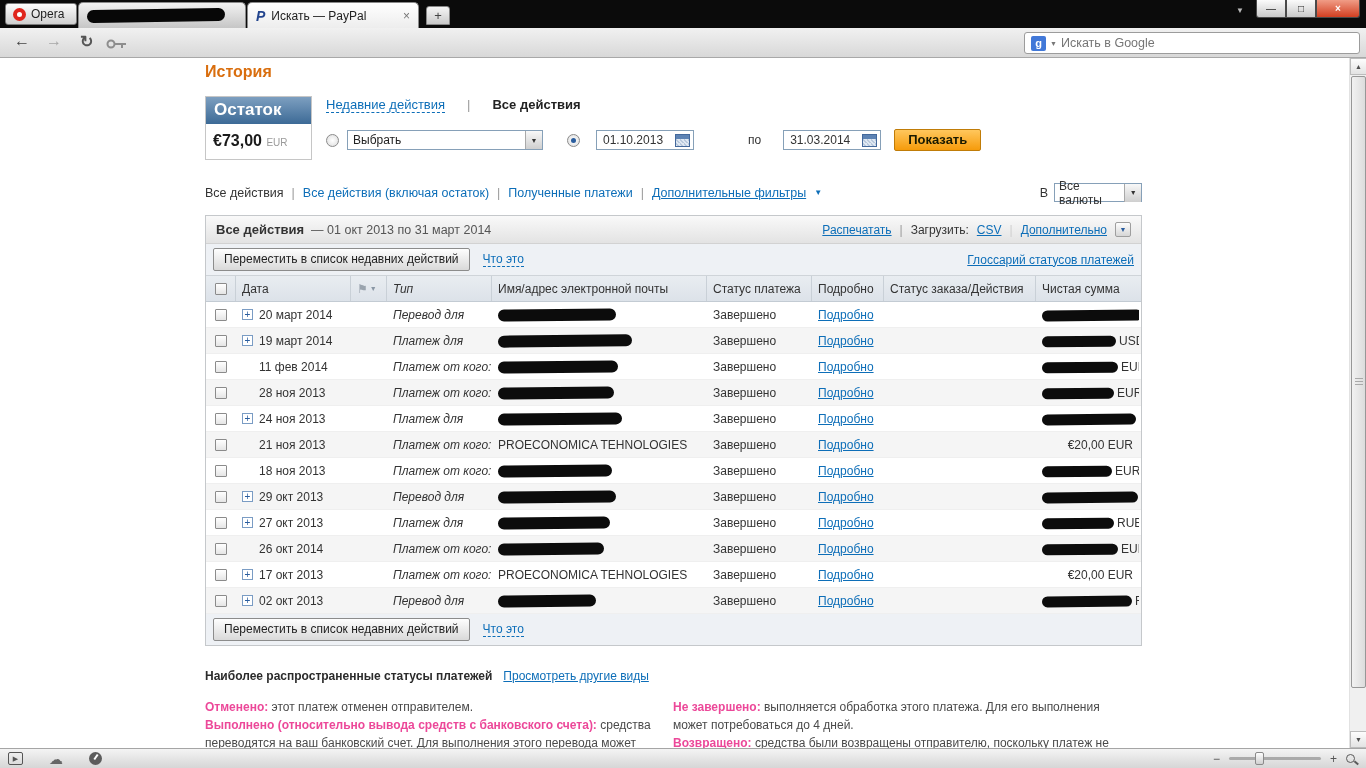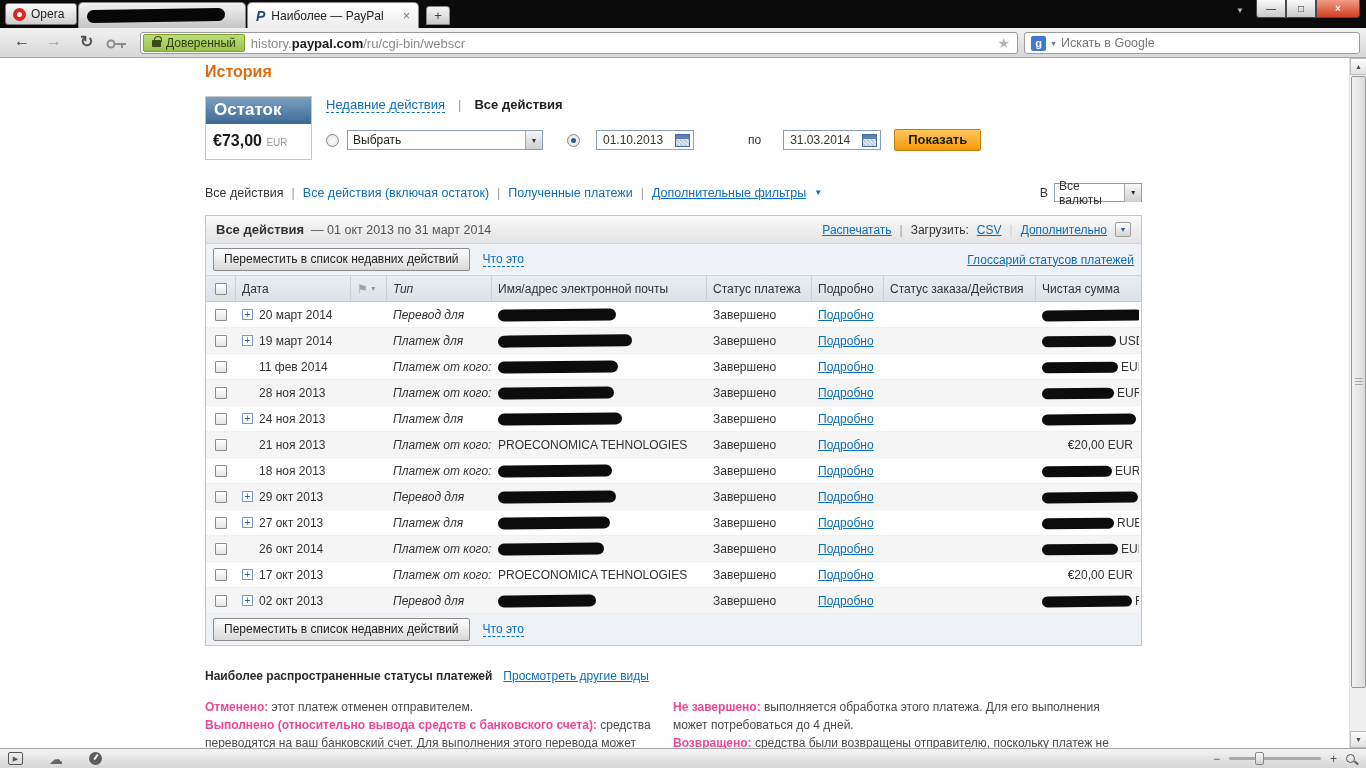--- a/index.html
+++ b/index.html
@@ -50,21 +50,21 @@
   .content { position:absolute; top:58px; left:0; width:1349px; height:690px; background:#fff; overflow:hidden; }
   .inner { margin-left:205px; width:937px; }
   .page-title { color:#d96e0e; font-size:16px; font-weight:bold; padding-top:5px; }
 
   .top-row { display:flex; margin-top:15px; }
   .balance-box { width:107px; border:1px solid #c6c6c6; }
   .balance-head { background:linear-gradient(#7d9fc0,#3c6a96); color:#fff; font-weight:bold; padding:3px 8px 4px; font-size:17px; }
   .balance-body { padding:8px 7px 9px; font-size:16px; font-weight:bold; color:#1a1a1a; }
   .balance-cur { font-size:10px; color:#9a9a9a; font-weight:normal; }
   .right-col { margin-left:14px; padding-top:1px; }
-  .view-links { font-size:13px; display:flex; gap:13px; align-items:baseline; }
+  .view-links { font-size:13px; display:flex; gap:22px; align-items:baseline; }
   .link { color:#0d6eb8; text-decoration:none; }
   .link.solid { text-decoration:underline; }
   .link.dashed { border-bottom:1px dashed #0d6eb8; }
   .vsep { color:#9a9a9a; }
   .bold-dark { font-weight:bold; color:#222; }
   .filter-row { margin-top:16px; display:flex; align-items:center; font-size:12px; }
   .radio { width:13px; height:13px; border:1px solid #8b8b8b; border-radius:50%; background:radial-gradient(#fff,#dcdcdc); position:relative; }
   .radio.sel:after { content:""; position:absolute; left:3px; top:3px; width:5px; height:5px; border-radius:50%; background:#2a5d9e; }
   .select-box { margin-left:8px; width:196px; height:20px; border:1px solid #86a0b8; background:#fff; display:flex; align-items:center; }
   .select-box .val { padding-left:5px; color:#222; }
@@ -161,49 +161,41 @@
 <div class="topbar">
   <div class="opera-btn">
     <span class="opera-logo"></span>
     <span>Opera</span>
   </div>
   <div class="tab tab-inactive">
     <span class="tab-redact"></span>
   </div>
   <div class="tab tab-active">
     <span class="pp-icon">P</span>
-    <span>Наиболее — PayPal</span>
+    <span>Искать — PayPal</span>
     <span class="tab-close">×</span>
   </div>
   <div class="newtab">+</div>
   <span class="tab-menu-caret" style="font-size:8px;">▼</span>
   <div class="win-controls">
     <div class="win-btn min">—</div>
     <div class="win-btn">□</div>
     <div class="win-btn close">×</div>
   </div>
 </div>
 
 <div class="addrbar">
   <span class="nav-ico" style="left:14px; color:#444;">←</span>
   <span class="nav-ico" style="left:46px; color:#a6a6a6;">→</span>
   <span class="nav-ico" style="left:80px; color:#555;">↻</span>
   <svg width="22" height="12" style="position:absolute; left:106px; top:10px;">
     <circle cx="5" cy="6" r="3.5" fill="none" stroke="#8d8d8d" stroke-width="2"></circle>
     <line x1="9" y1="6" x2="20" y2="6" stroke="#8d8d8d" stroke-width="2"></line>
     <line x1="16" y1="6" x2="16" y2="10" stroke="#8d8d8d" stroke-width="2"></line>
   </svg>
-  <div class="addr-field">
-    <span class="sec-badge">
-      <span class="lock"></span>
-      <span>Доверенный</span>
-    </span>
-    <span class="url"><span>history.</span><b>paypal.com</b><span>/ru/cgi-bin/webscr</span></span>
-    <span class="addr-star">★</span>
-  </div>
   <div class="search-field">
     <span class="g-icon">g</span>
     <span class="search-caret" style="font-size:7px;">▼</span>
     <input class="search-input" placeholder="Искать в Google" style="">
   </div>
 </div>
 
 <div class="content">
 <div class="inner">
   <div class="page-title">История</div>

